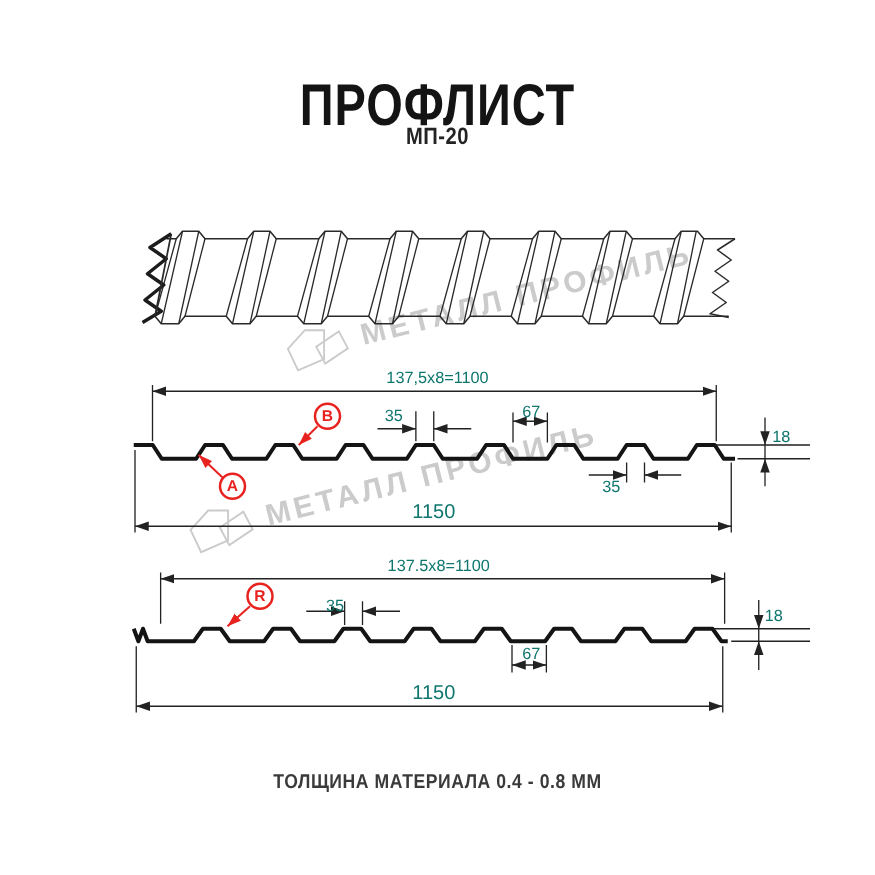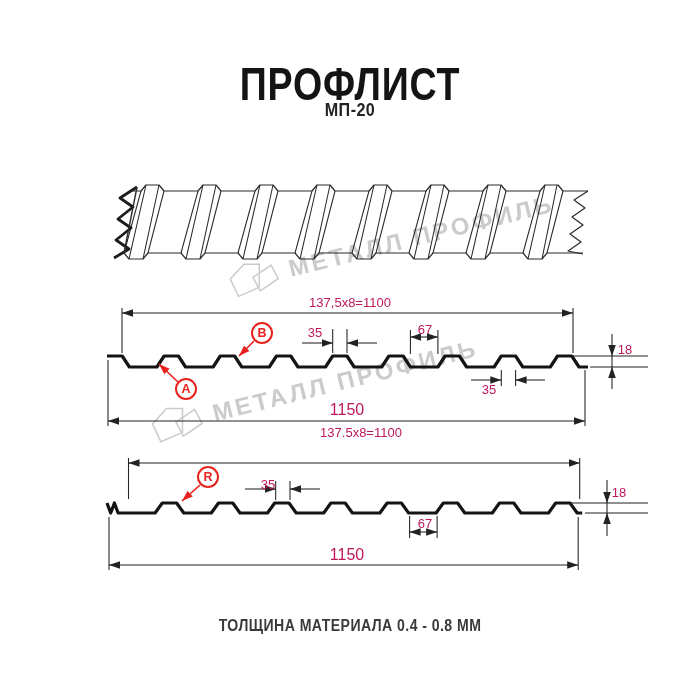--- a/index.html
+++ b/index.html
@@ -18,21 +18,21 @@
           transform:scaleX(.88);}
   
   .wm{position:absolute;display:flex;align-items:center;gap:9px;z-index:1;
       transform-origin:0 50%;transform:rotate(-14deg);pointer-events:none;}
   .wm-text{font-size:24px;font-weight:700;color:#cbcbcb;letter-spacing:3px;white-space:nowrap;}
   .wm1{left:226px;top:263px;}
   .wm2{left:148px;top:407px;}
   
   .draw{position:absolute;left:0;top:0;z-index:2;pointer-events:none;}
   
-  .dim{position:absolute;z-index:3;font-size:13px;color:#be185d;white-space:nowrap;
+  .dim{position:absolute;z-index:3;font-size:13px;color:#0f766e;white-space:nowrap;
        transform:translate(-50%,-50%);}
   .dim.big{font-size:16px;}
   
   .callout{position:absolute;z-index:3;width:22px;height:22px;border:2px solid #e8231f;
            border-radius:50%;display:flex;align-items:center;justify-content:center;
            font-size:12.5px;font-weight:700;color:#e8231f;box-sizing:border-box;}
 </style>
 </head>
 <body>
 
@@ -142,21 +142,21 @@
     </g>
   </svg>
 
   <span class="dim" style="left:350px;top:302px;">137,5x8=1100</span>
   <span class="dim" style="left:315px;top:332px;">35</span>
   <span class="dim" style="left:425px;top:329px;">67</span>
   <span class="dim" style="left:625px;top:349px;">18</span>
   <span class="dim" style="left:489px;top:389px;">35</span>
   <span class="dim big" style="left:347px;top:410px;">1150</span>
 
-  <span class="dim" style="left:351px;top:432px;margin-left:10px;">137.5x8=1100</span>
+  <span class="dim" style="left:351px;top:452px;">137.5x8=1100</span>
   <span class="dim" style="left:268px;top:484px;">35</span>
   <span class="dim" style="left:425px;top:523px;">67</span>
   <span class="dim" style="left:619px;top:492px;">18</span>
   <span class="dim big" style="left:347px;top:555px;">1150</span>
 
   <span class="callout" style="left:175px;top:378px;">A</span>
   <span class="callout" style="left:251px;top:322px;">B</span>
   <span class="callout" style="left:197px;top:466px;">R</span>
 
   <div class="footer">ТОЛЩИНА МАТЕРИАЛА 0.4 - 0.8 ММ</div>

